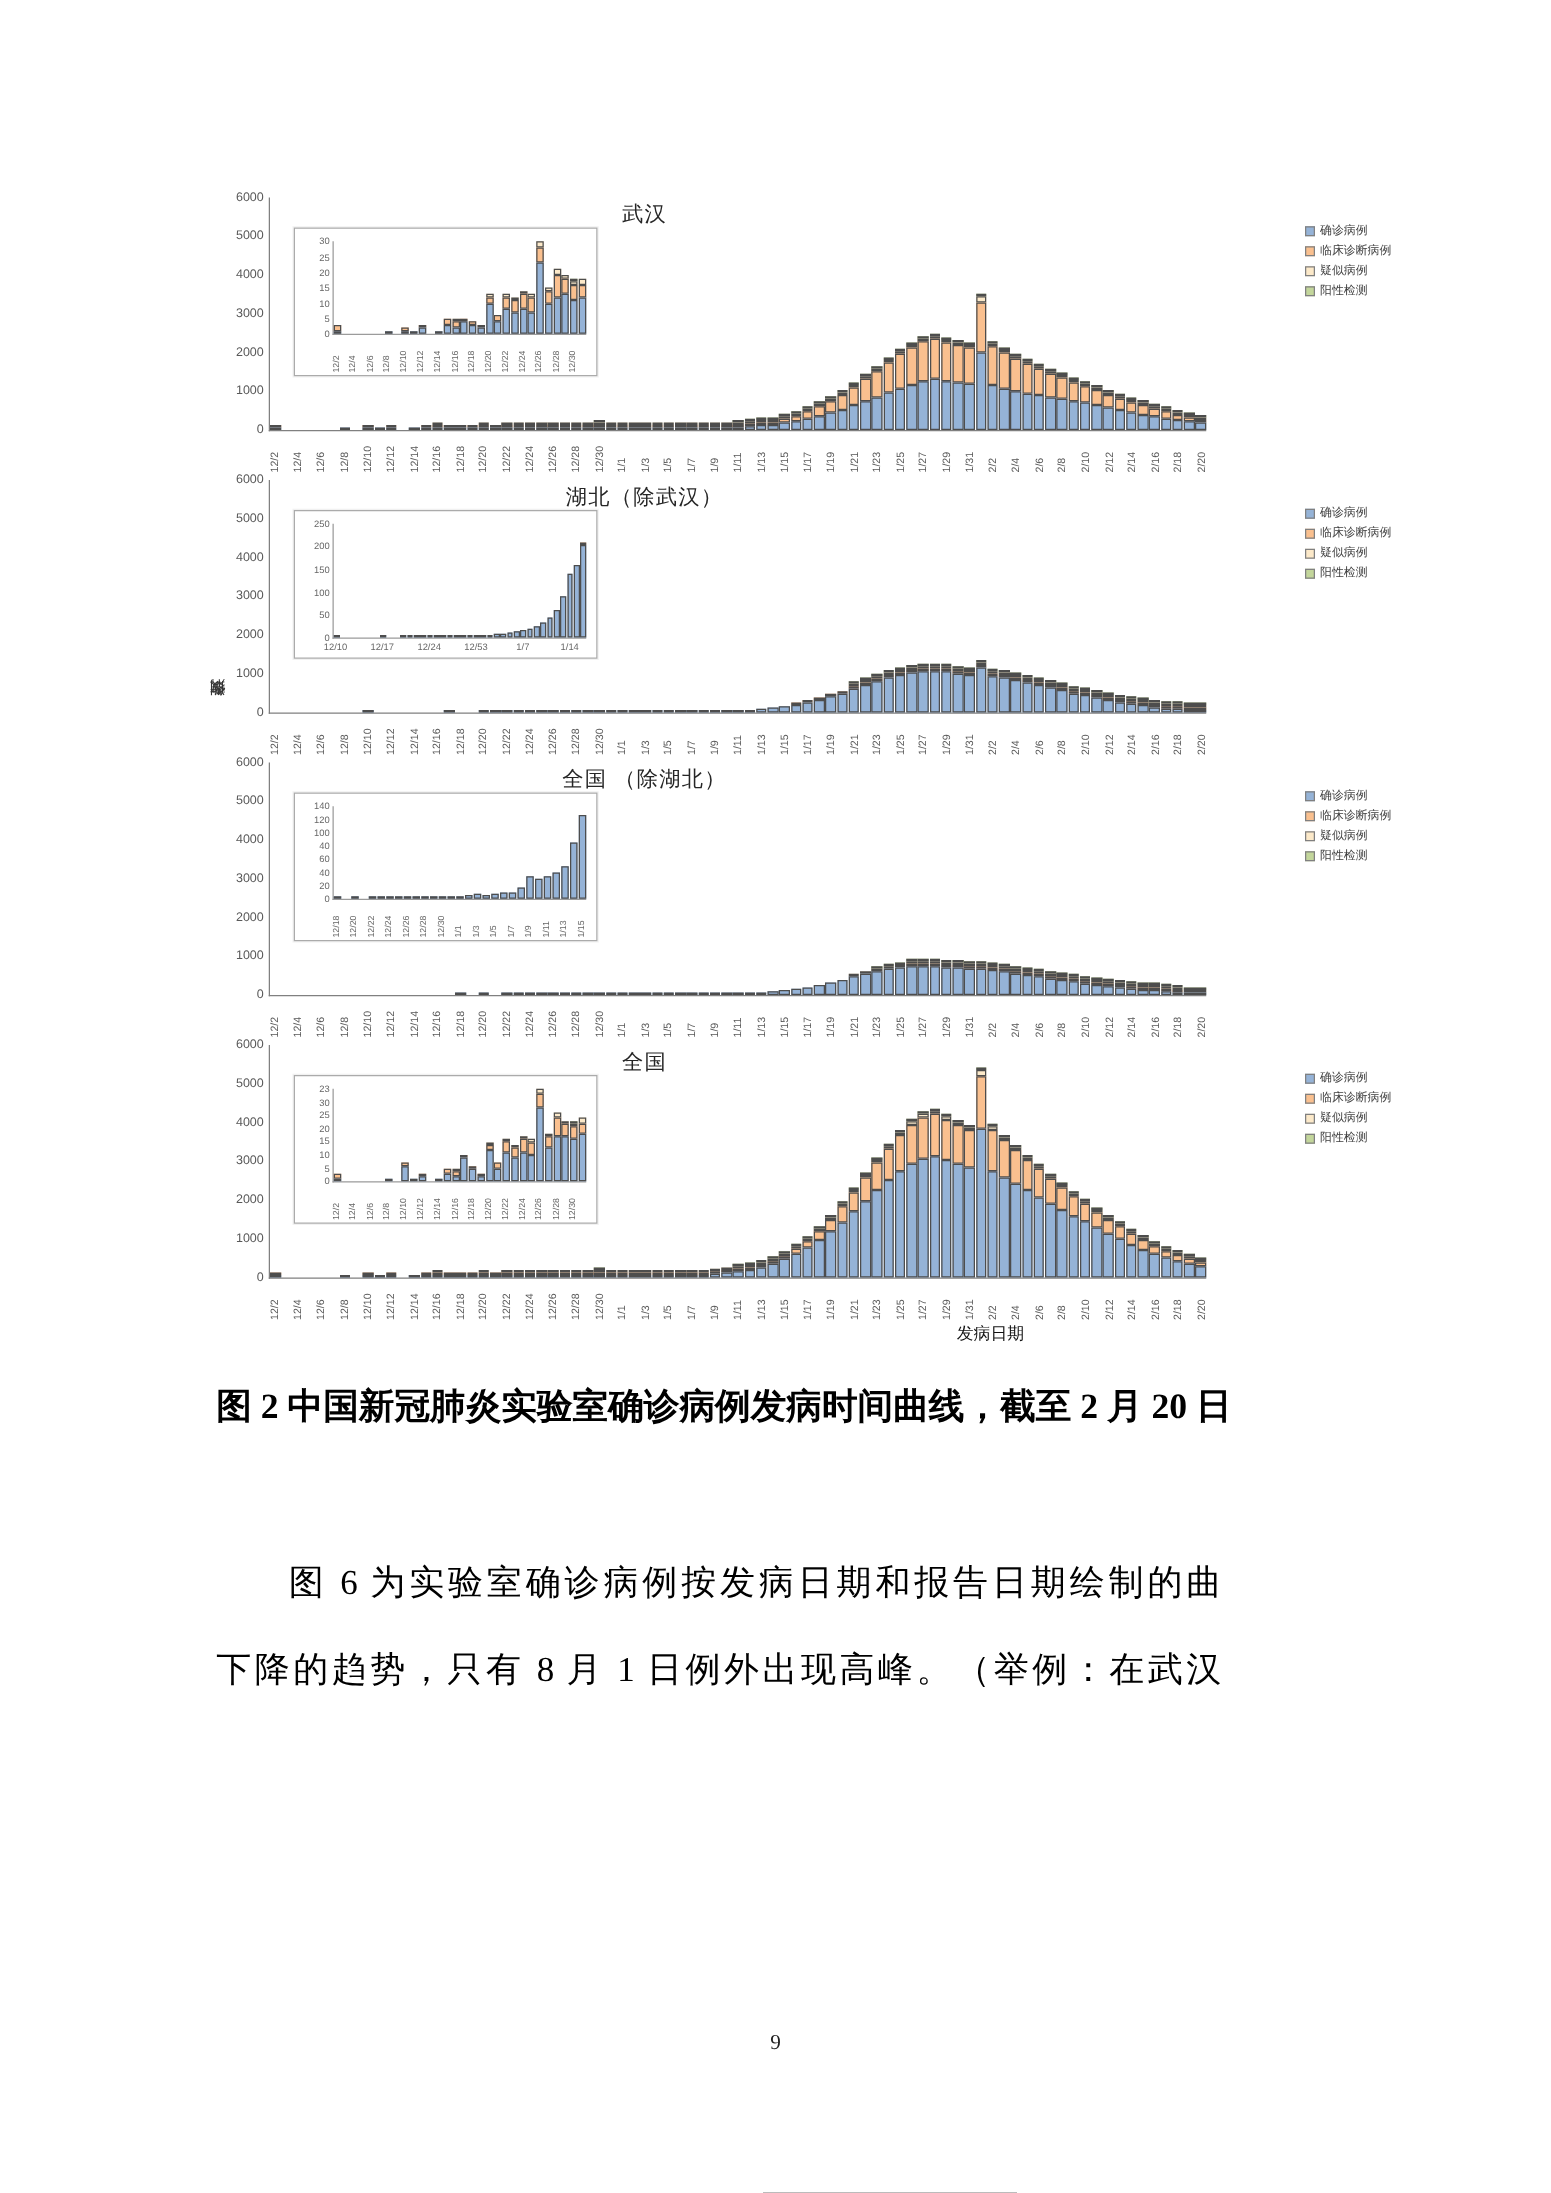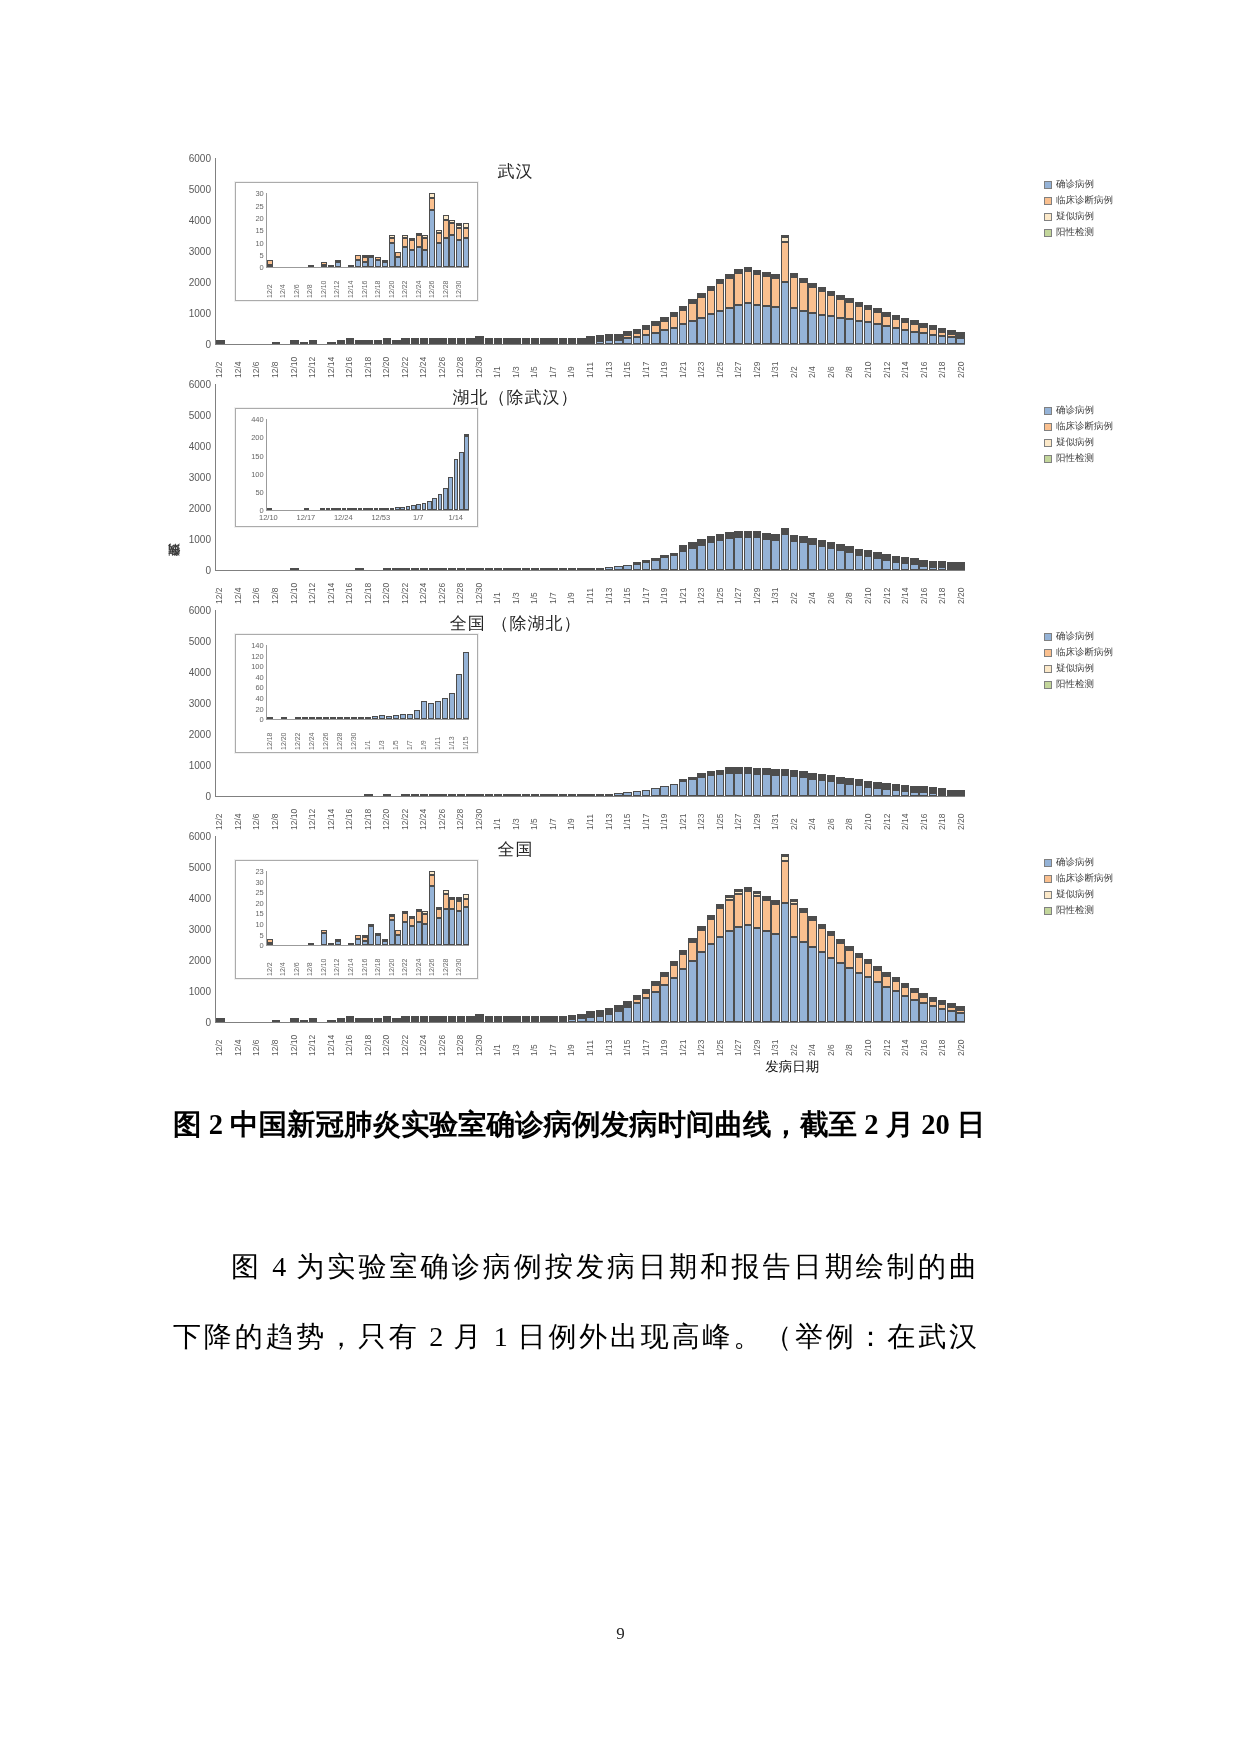--- a/index.html
+++ b/index.html
@@ -1163,21 +1163,21 @@
               </div>
             </div>
             <span class="panel-title">湖北（除武汉）</span>
             <div class="inset">
               <div class="inset-plot">
                 <span class="iylab" style="top: 100%;">0</span>
                 <span class="iylab" style="top: 80%;">50</span>
                 <span class="iylab" style="top: 60%;">100</span>
                 <span class="iylab" style="top: 40%;">150</span>
                 <span class="iylab" style="top: 20%;">200</span>
-                <span class="iylab" style="top: 0%;">440</span>
+                <span class="iylab" style="top: 0%;">250</span>
                 <div class="ibars">
                   <div class="ibar-col">
                     <div class="seg" style="background: rgb(149, 179, 215); border-color: rgb(77, 77, 77); height: 2%;"></div>
                   </div>
                   <div class="ibar-col"></div>
                   <div class="ibar-col"></div>
                   <div class="ibar-col"></div>
                   <div class="ibar-col"></div>
                   <div class="ibar-col"></div>
                   <div class="ibar-col"></div>
@@ -2900,19 +2900,19 @@
             </div>
           </div>
         </div>
       </div>
     <span class="fig-xlabel">发病日期</span>
   </div>
 
   <div class="caption">图 2 中国新冠肺炎实验室确诊病例发病时间曲线，截至 2 月 20 日</div>
 
   <div class="para">
-    <div class="line">图 4 为实验室确诊病例按发病日期和报告日期绘制的曲</div>
-    <div class="line">下降的趋势，只有 2 月 1 日例外出现高峰。（举例：在武汉</div>
+    <div class="line">图 6 为实验室确诊病例按发病日期和报告日期绘制的曲</div>
+    <div class="line">下降的趋势，只有 8 月 1 日例外出现高峰。（举例：在武汉</div>
   </div>
 
   <div class="pageno">9</div>
 
 </div>
 
 </body></html>

